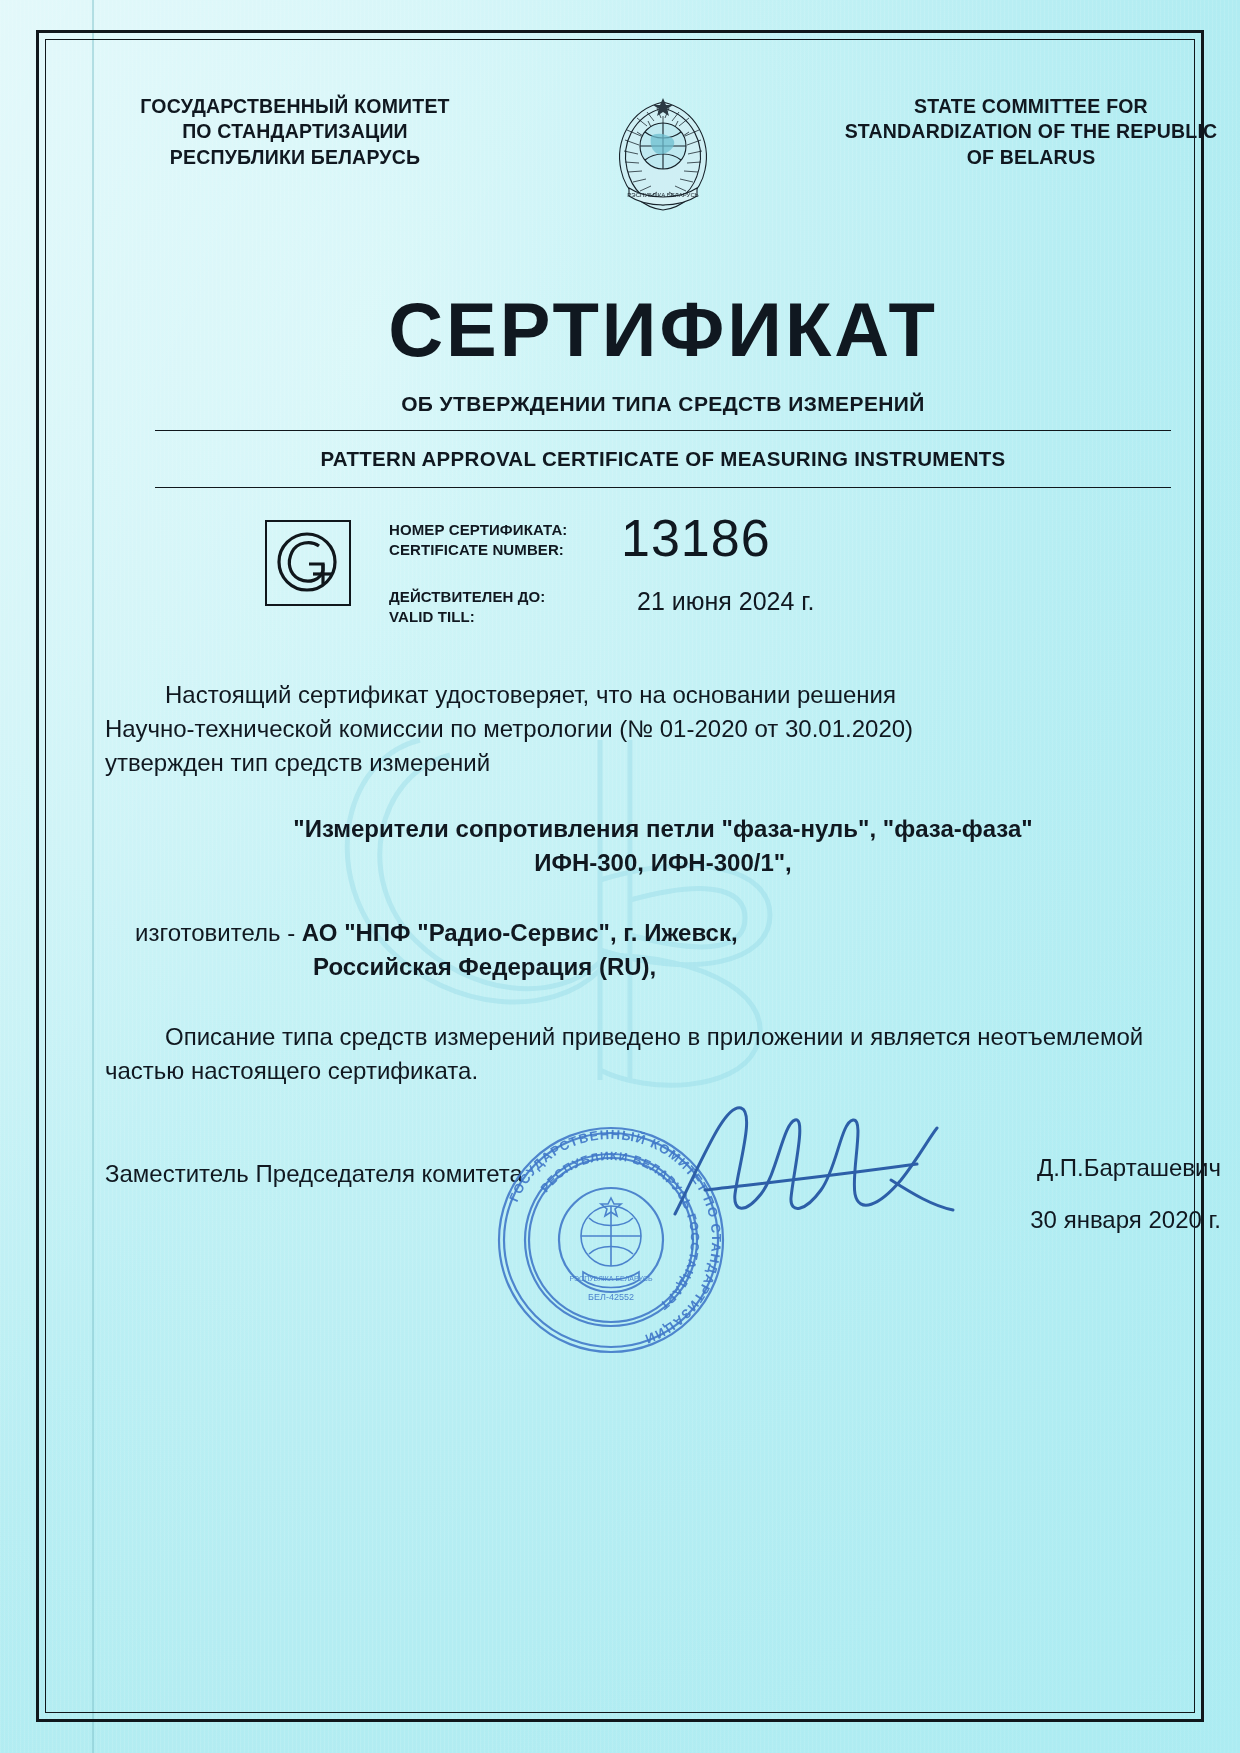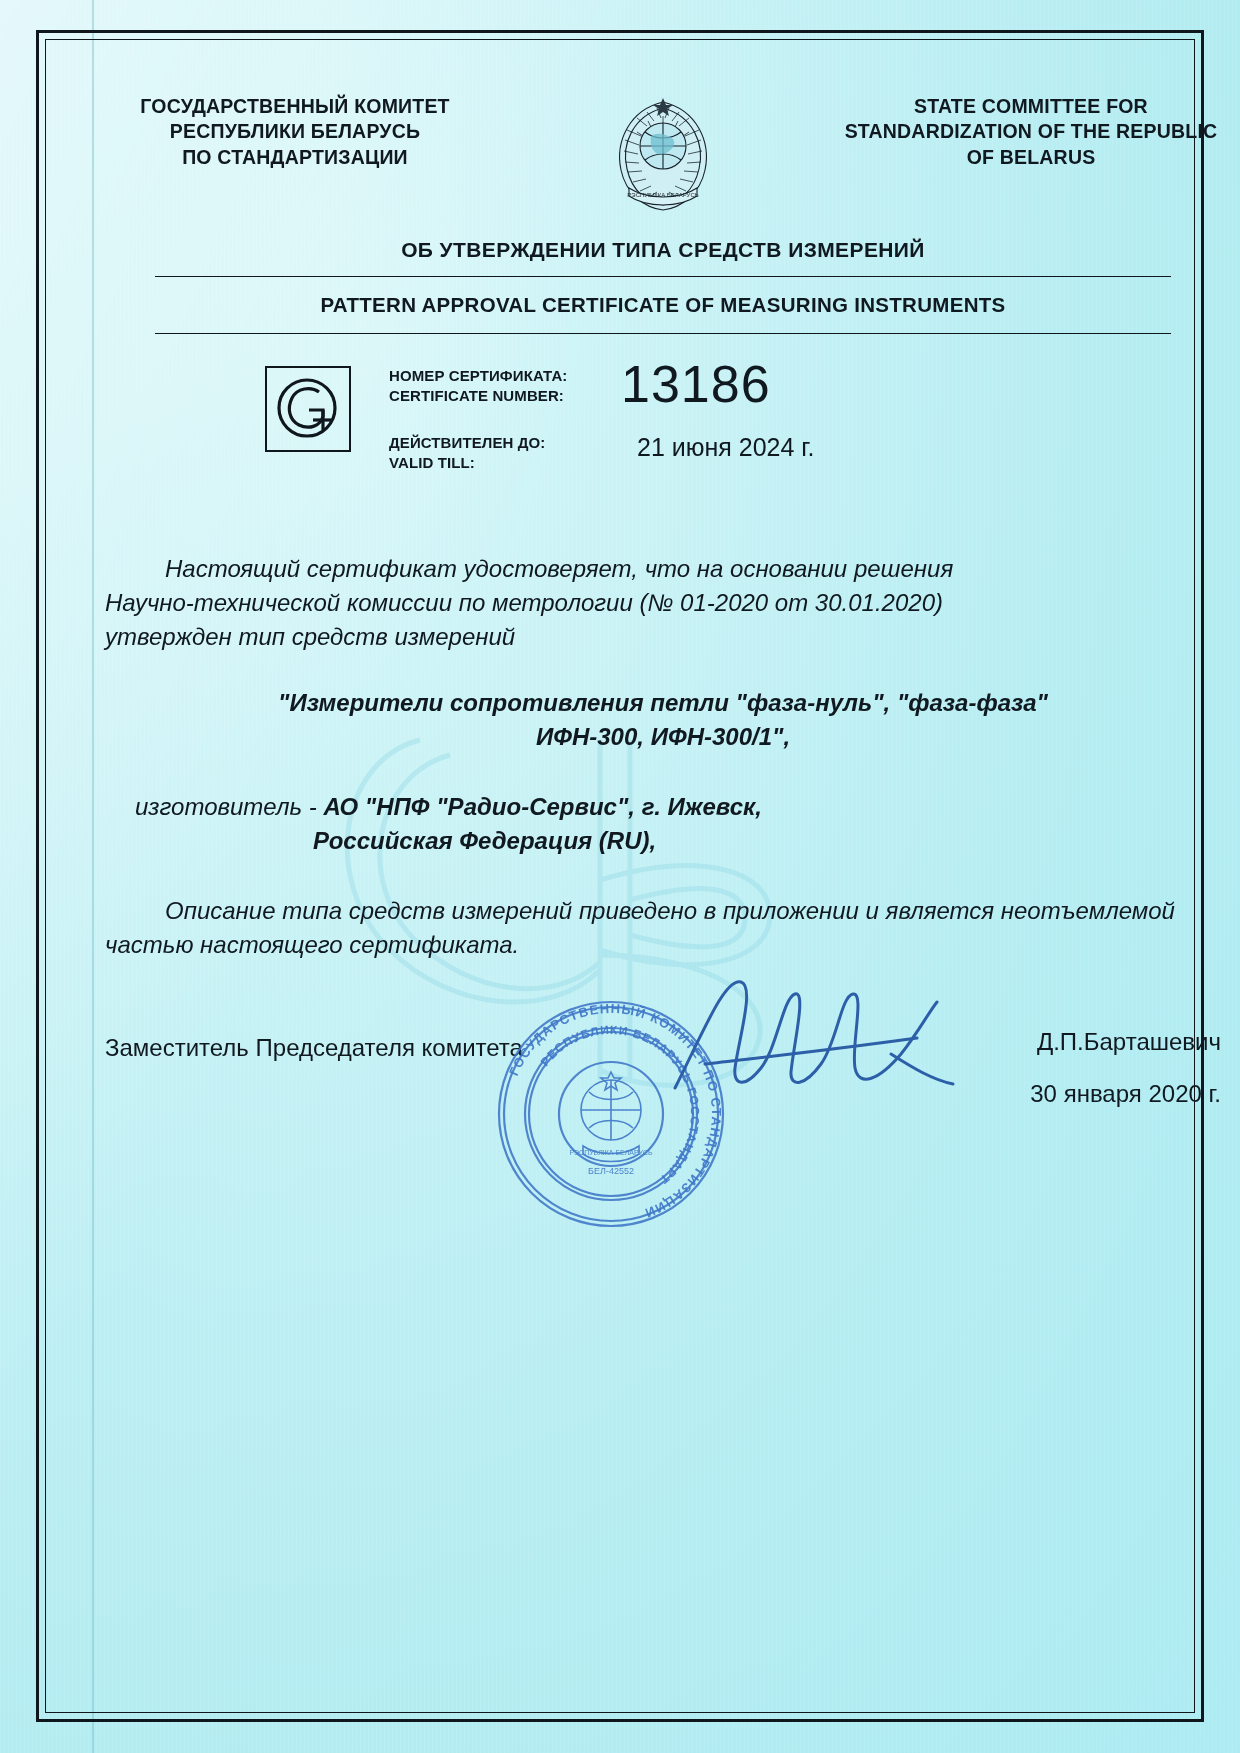--- a/index.html
+++ b/index.html
@@ -160,24 +160,23 @@
   }
   .numrow2 { margin-top: 18px; }
   .numvalue-date {
     font-size: 25px;
     padding-top: 6px;
     padding-left: 16px;
   }
 
   
   .body {
-    margin-top: 78px;
+    margin-top: 50px;
     font-size: 24px;
     line-height: 1.42;
-    font-style: italic;
   }
   .para {
     margin: 0 0 0 0;
   }
   .para.indent { text-indent: 60px; }
   .product {
     font-weight: bold;
     text-align: center;
     font-size: 24px;
     line-height: 1.42;
@@ -266,22 +265,22 @@
 </svg>
 
 <div class="frame-outer"></div>
 <div class="frame-inner"></div>
 
 <div class="content">
 
   <div class="header">
     <div class="header-col left">
       <div>ГОСУДАРСТВЕННЫЙ КОМИТЕТ</div>
+      <div>ПО СТАНДАРТИЗАЦИИ</div>
       <div>РЕСПУБЛИКИ БЕЛАРУСЬ</div>
-      <div>ПО СТАНДАРТИЗАЦИИ</div>
     </div>
 
     <div class="emblem">
       <svg width="112" height="118" viewBox="0 0 112 118">
         <g stroke="#17222a" fill="none" stroke-width="1.1">
 
           <path d="M56 6 C 22 14, 8 46, 14 74 C 19 98, 38 112, 56 114 C 74 112, 93 98, 98 74 C 104 46, 90 14, 56 6 Z" fill="#cfeff4"></path>
           <path d="M56 12 C 26 20, 14 48, 20 73 C 25 95, 40 107, 56 109 C 72 107, 87 95, 92 73 C 98 48, 86 20, 56 12 Z"></path>
 
           <g stroke-width="0.9" opacity="0.85">
@@ -305,20 +304,21 @@
 
           <path d="M22 92 C 40 104, 72 104, 90 92 L 90 100 C 72 112, 40 112, 22 100 Z" fill="#d7f2f6"></path>
           <text x="56" y="101" font-size="6" text-anchor="middle" fill="#17222a" stroke="none" font-family="Liberation Sans, sans-serif">РЭСПУБЛІКА БЕЛАРУСЬ</text>
         </g>
       </svg>
     </div>
 
     <div class="header-col right">STATE COMMITTEE FOR STANDARDIZATION OF THE REPUBLIC OF BELARUS</div>
   </div>
 
+  <div class="title">СЕРТИФИКАТ</div>
   <div class="subtitle-ru">ОБ УТВЕРЖДЕНИИ ТИПА СРЕДСТВ ИЗМЕРЕНИЙ</div>
   <div class="rule"></div>
   <div class="subtitle-en">PATTERN APPROVAL CERTIFICATE OF MEASURING INSTRUMENTS</div>
   <div class="rule2"></div>
 
   <div class="numblock">
     <div class="ctb-logo">
       <svg width="81" height="81" viewBox="0 0 81 81">
         <g fill="none" stroke="#10171c" stroke-width="3.2">
           <circle cx="40" cy="40" r="28"></circle>

